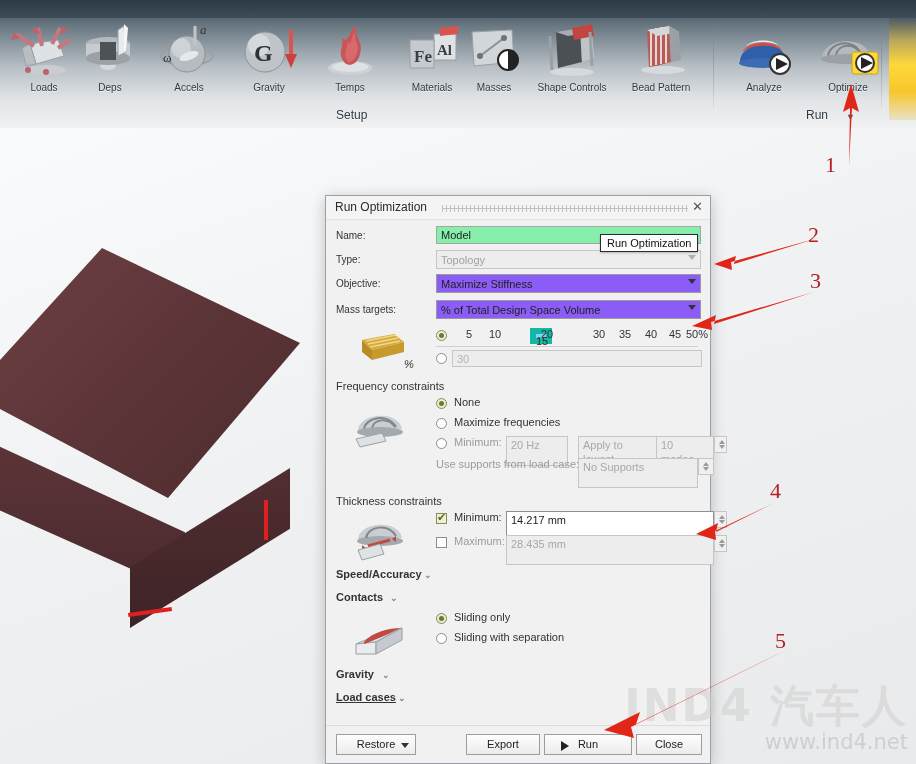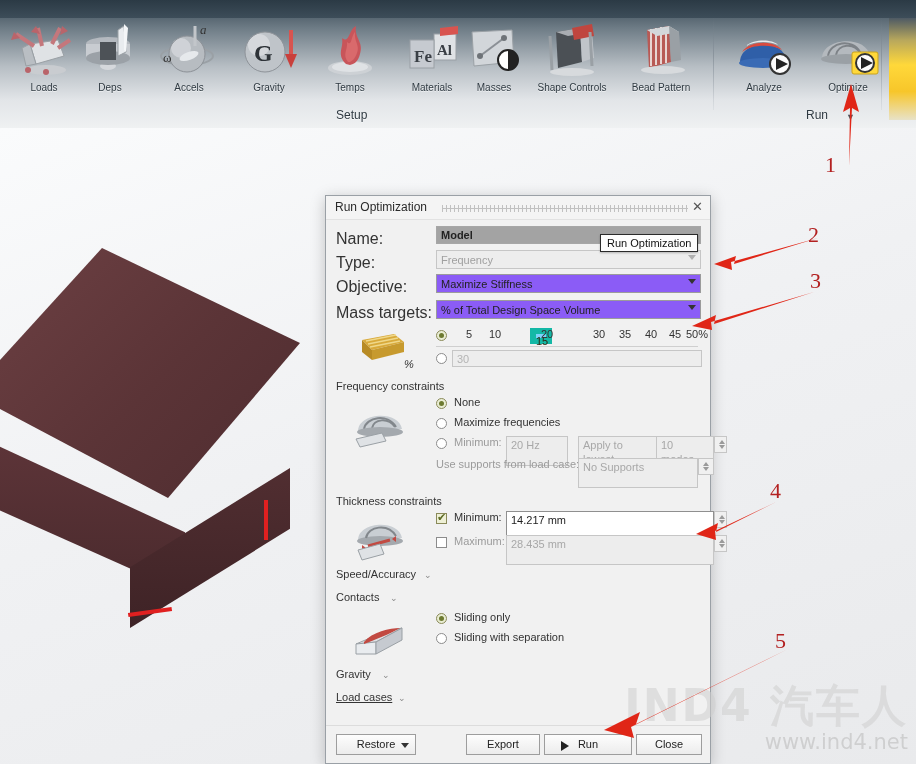--- a/index.html
+++ b/index.html
@@ -88,21 +88,21 @@
       repeating-linear-gradient(90deg, #b9b9b9 0 1px, transparent 1px 4px),
       repeating-linear-gradient(0deg, #b9b9b9 0 1px, transparent 1px 4px);
     background-size:4px 4px;
     opacity:.85;
   }
   #dlg-close { position:absolute; right:7px; top:3px; font-size:13px; color:#555; cursor:pointer; }
 
   #dlg-body { position:relative; padding:6px 10px 0 10px; }
 
   .row { position:relative; height:22px; margin-bottom:2px; }
-  .lbl { position:absolute; left:0; top:4px; font-size:16px; color:#333; }
+  .lbl { position:absolute; left:0; top:4px; font-size:10px; color:#333; }
   .ctl { position:absolute; left:100px; width:265px; }
 
   .txtbox {
     height:18px; background:#fff; border:1px solid #a6a6a6;
     font-size:11px; color:#222; padding:1px 4px; line-height:15px;
   }
   .sel {
     height:19px; background:#8b5cf6; border:1px solid #9b9b9b;
     font-size:11px; color:#222; padding:1px 16px 1px 4px; line-height:16px; position:relative;
   }
@@ -183,21 +183,21 @@
     position:absolute; width:13px; height:17px; background:#f0f0f0;
     border:1px solid #c6c6c6;
   }
   .spin::before, .spin::after {
     content:""; position:absolute; left:4px; width:0; height:0;
     border-left:3px solid transparent; border-right:3px solid transparent;
   }
   .spin::before { top:3px; border-bottom:4px solid #9a9a9a; }
   .spin::after  { bottom:3px; border-top:4px solid #9a9a9a; }
 
-  .collapse-row { font-size:11px; color:#333; margin:6px 0 0 0; position:relative; height:17px; }
+  .collapse-row { font-size:11px; color:#333; margin:6px 0 0 0; position:relative; height:17px;font-weight:bold; }
   .collapse-row .cv { position:absolute; font-size:9px; color:#8a8a8a; top:2px; }
   .collapse-row.link span:first-child { text-decoration:underline; }
 
   
   #btn-bar { position:absolute; left:0; bottom:0; width:100%; height:38px;
              border-top:1px solid #dcdcdc; background:#f1f1f1; }
   .btn {
     position:absolute; top:8px; height:21px;
     background: linear-gradient(180deg,#fdfdfd 0%, #ececec 100%);
     border:1px solid #9d9d9d; font-size:11px; color:#222;
@@ -428,29 +428,29 @@
     <div id="dlg-title">Run Optimization</div>
     <div id="dlg-grip"></div>
     <div id="dlg-close">✕</div>
   </div>
 
   <div id="dlg-body">
 
     <div class="row">
       <div class="lbl">Name:</div>
       <div class="ctl">
-        <div class="txtbox" style="background:#a3a3a3;font-weight:bold;">Model</div>
+        <div class="txtbox" style="background:#86efac;">Model</div>
       </div>
     </div>
 
     <div class="row">
       <div class="lbl">Type:</div>
       <div class="ctl">
         <div class="sel disabled">
-          <span>Frequency</span>
+          <span>Topology</span>
           <span class="car"></span>
         </div>
       </div>
     </div>
 
     <div class="row">
       <div class="lbl">Objective:</div>
       <div class="ctl">
         <div class="sel">
           <span>Maximize Stiffness</span>

